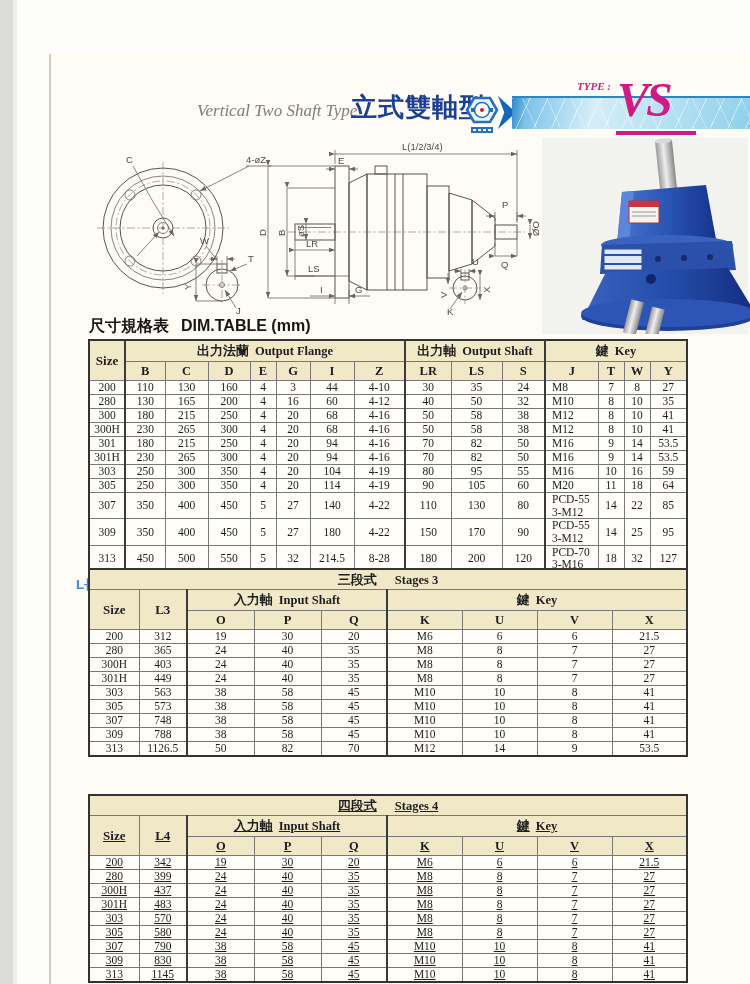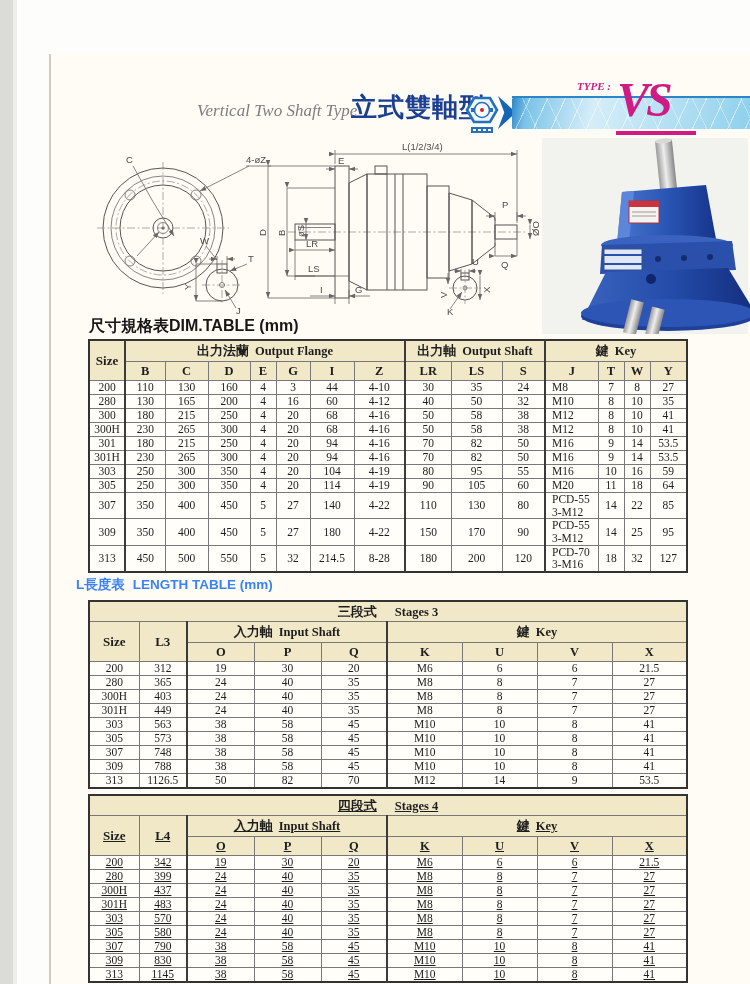--- a/index.html
+++ b/index.html
@@ -25,21 +25,21 @@
   .chevron{position:absolute;left:498px;top:96px;width:18px;height:33px;background:#1565b8;
            clip-path:polygon(0 0,100% 50%,0 100%,35% 50%);}
   .type-label{position:absolute;left:577px;top:80px;font-family:"Liberation Serif",serif;
               font-style:italic;font-weight:bold;font-size:11px;color:#d01a84;}
   .type-value{position:absolute;left:617px;top:72px;font-family:"Liberation Serif",serif;
               font-style:italic;font-weight:bold;font-size:48px;color:#d01a84;letter-spacing:-3px;}
   .type-underline{position:absolute;left:616px;top:131px;width:80px;height:4px;background:#d01a84;}
 
   
   .dim-title{position:absolute;left:89px;top:316px;font-size:16px;font-weight:bold;color:#161616;}
-  .dim-title .en{margin-left:0;}
+  .dim-title .en{margin-left:12px;}
   .len-title{position:absolute;left:76px;top:576px;font-size:13.5px;font-weight:bold;color:#3b82f6;}
   .len-title .en{margin-left:8px;}
 
   
   table.tbl{position:absolute;left:88px;width:598px;border-collapse:collapse;table-layout:fixed;
             border:2px solid #333;font-family:"Liberation Serif",serif;color:#1d1d1d;background:#fffef9;}
   .tbl th,.tbl td{border:1px solid #787878;text-align:center;padding:0;white-space:pre-line;}
   .tbl thead th{background:#f1e8c8;font-weight:bold;}
   .tbl .titlebar th{height:19px;font-size:13px;}
   .tbl .titlebar .en{margin-left:18px;font-size:12.5px;}
@@ -47,21 +47,21 @@
   .tbl tr.grp .en{margin-left:6px;font-size:12.5px;}
   .tbl tr.sub th{height:18px;font-size:12.5px;}
   .dim{top:339px;}
   .dim tbody td{height:13px;font-size:11.5px;line-height:1.1;}
   .dim tbody td:nth-child(2),.dim tbody td:nth-child(9),.dim tbody td:nth-child(12),
   .dim tr.sub th:nth-child(1),.dim tr.sub th:nth-child(8),.dim tr.sub th:nth-child(11),
   .dim tr.grp th:nth-child(2),.dim tr.grp th:nth-child(3),.dim tr.grp th:nth-child(4)
       {border-left:2px solid #3a3a3a;}
   .dim tbody td:nth-child(12){text-align:left;padding-left:6px;}
   .stg{border:2px solid #333;}
-  .stg3{top:600px;border-radius:28px;}
+  .stg3{top:568px;border-radius:28px;}
   .stg4{top:794px;text-decoration:underline;}
   .stg tbody td{height:13px;font-size:11.5px;line-height:1.1;}
   .stg tbody td:nth-child(3),.stg tbody td:nth-child(6),
   .stg tr.sub th:nth-child(1),.stg tr.sub th:nth-child(4),
   .stg tr.grp th:nth-child(3),.stg tr.grp th:nth-child(4)
       {border-left:2px solid #3a3a3a;}
 
   
   .diagram{position:absolute;left:50px;top:138px;width:700px;height:196px;}
   .dline{stroke:#666;stroke-width:.8;fill:none;}

